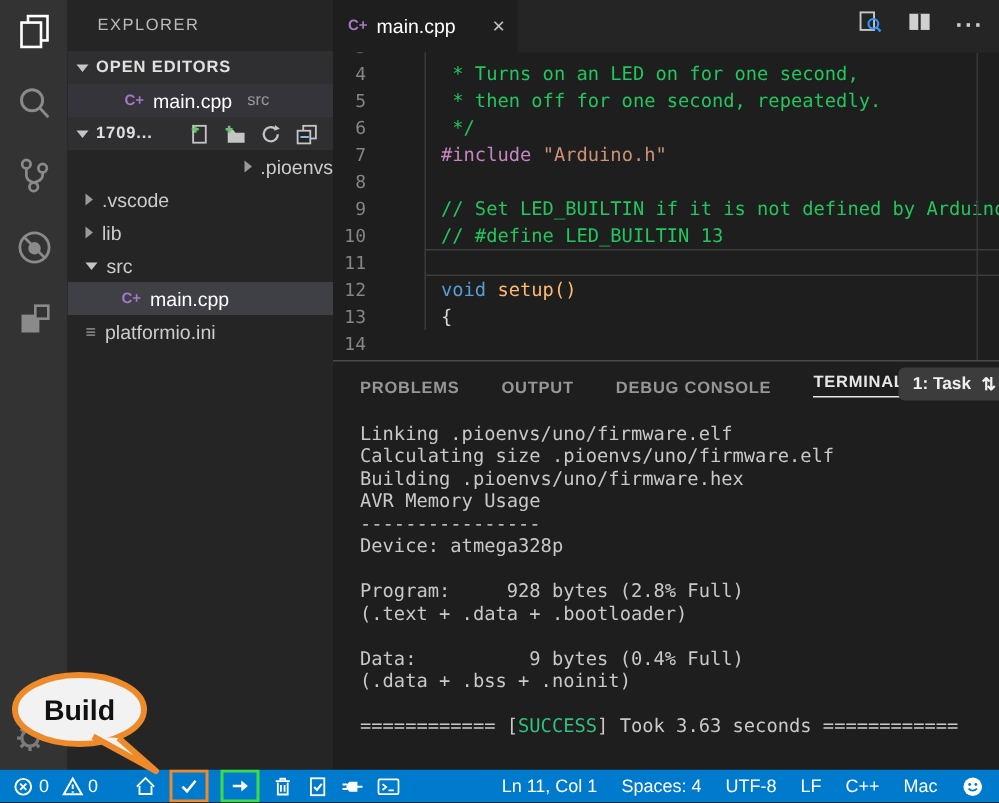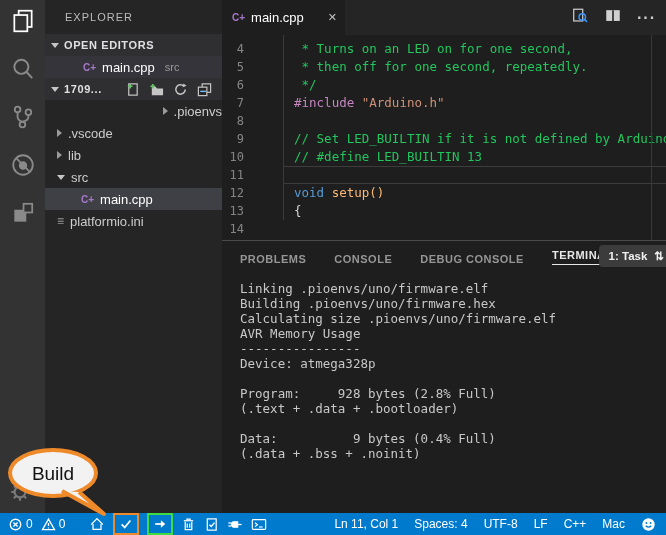--- a/index.html
+++ b/index.html
@@ -77,21 +77,21 @@
   .statusbar{height:22px;background:#007ACC;display:flex;align-items:center;color:#FFFFFF;
              font-size:12px;padding:0 8px;}
   .sb-left{display:flex;align-items:center;gap:8px;}
   .sb-right{margin-left:auto;display:flex;align-items:center;gap:16px;padding-right:2px;}
   .sb-it{display:flex;align-items:center;gap:3px;}
   .icon-box{display:flex;align-items:center;justify-content:center;width:22px;height:18px;
             border:2px solid;}
   .statusbar svg{display:block;}
 
   
-  .callout{position:absolute;z-index:10;}
+  .callout{position:absolute;z-index:10;font-weight:bold;}
 </style>
 </head>
 <body>
 
 <div class="root">
   <div class="main">
 
     <div class="activitybar">
       <span class="ab-icon">
         <svg viewBox="0 0 24 24" width="26" height="26">
@@ -284,43 +284,44 @@
               <span class="gutter">14</span>
             </div>
           </div>
         <div class="edge-line"></div>
       </div>
 
       <div class="panel">
         <div class="panel-tabs">
           <div class="pt-list" id="panel-tabs-container">
               <span class="panel-tab">PROBLEMS</span>
-              <span class="panel-tab">CONSOLE</span>
+              <span class="panel-tab">OUTPUT</span>
               <span class="panel-tab">DEBUG CONSOLE</span>
               <span class="panel-tab active">TERMINAL</span>
             </div>
           <div class="task-dd">
             <span>1: Task</span>
             <span>⇅</span>
           </div>
         </div>
         <div class="terminal" id="terminal-container">
             <div class="t-line"><span>Linking .pioenvs/uno/firmware.elf</span></div>
+            <div class="t-line"><span>Calculating size .pioenvs/uno/firmware.elf</span></div>
             <div class="t-line"><span>Building .pioenvs/uno/firmware.hex</span></div>
-            <div class="t-line"><span>Calculating size .pioenvs/uno/firmware.elf</span></div>
             <div class="t-line"><span>AVR Memory Usage</span></div>
             <div class="t-line"><span>----------------</span></div>
             <div class="t-line"><span>Device: atmega328p</span></div>
             <div class="t-line"></div>
             <div class="t-line"><span>Program:     928 bytes (2.8% Full)</span></div>
             <div class="t-line"><span>(.text + .data + .bootloader)</span></div>
             <div class="t-line"></div>
             <div class="t-line"><span>Data:          9 bytes (0.4% Full)</span></div>
             <div class="t-line"><span>(.data + .bss + .noinit)</span></div>
             <div class="t-line"></div>
+            <div class="t-line"><span>============ [</span><span class="t-success">SUCCESS</span><span>] Took 3.63 seconds ============</span></div>
           </div>
       </div>
     </div>
   </div>
 
   <div class="statusbar">
     <div class="sb-left">
       <span class="sb-it">
         <svg viewBox="0 0 16 16" width="15" height="15" fill="none" stroke="#FFFFFF" stroke-width="1.4">
             <circle cx="8" cy="8" r="5.6"></circle>

